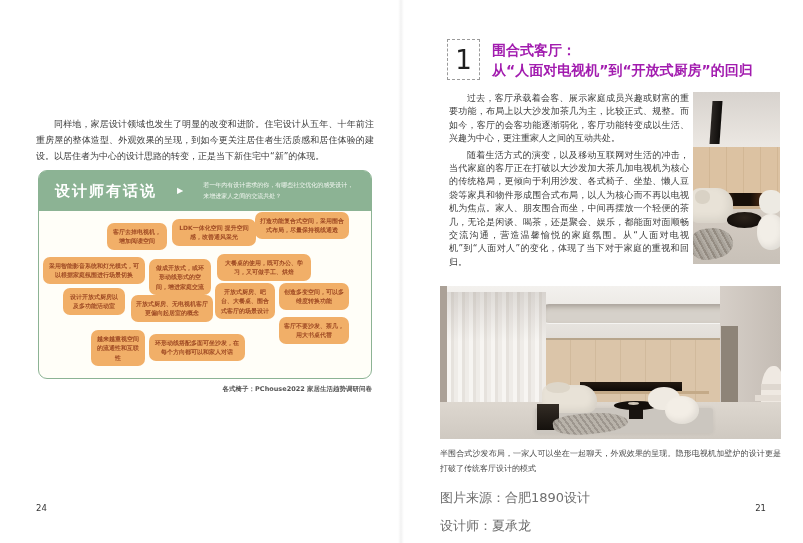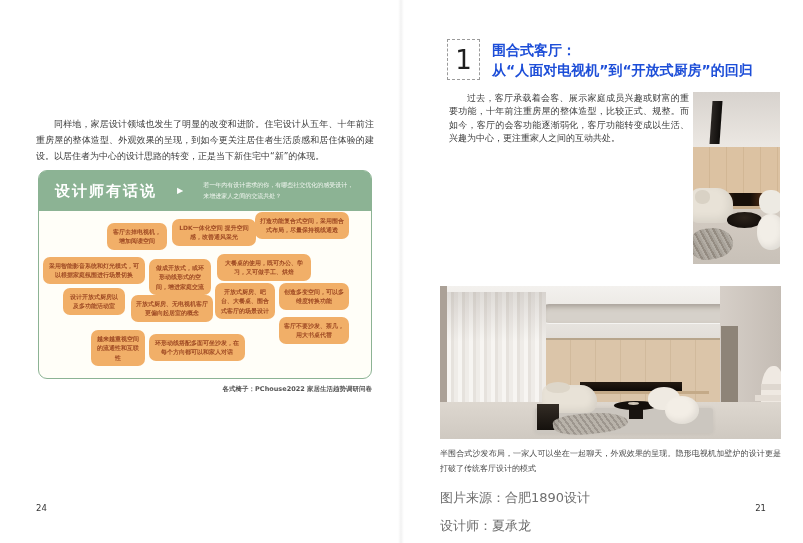--- a/index.html
+++ b/index.html
@@ -50,21 +50,21 @@
   .pagenum.left { left:36px;text-align:right; }
   .pagenum.right { left:728px; width:38px; text-align:right; }
 
   
   .chapter { position:absolute; left:447px; top:39px; display:flex; gap:12px; align-items:flex-start; }
   .chapter-numbox {
     width:33px; height:41px; border:1px dashed #9a9a9a;
     display:flex; align-items:center; justify-content:center;
     font-size:26px; color:#1f1f1f; font-weight:500;
   }
-  .chapter-title { font-size:14px; font-weight:bold; color:#1d4ed8; line-height:20px; padding-top:1px; }
+  .chapter-title { font-size:14px; font-weight:bold; color:#a21caf; line-height:20px; padding-top:1px; }
   .body-text { position:absolute; left:449px; top:92px; width:240px; }
   .body-text p {
     font-size:9px; line-height:13.4px; text-align:justify; text-indent:2em;
     color:#3b3b3b; margin-bottom:3px;
   }
   .caption { position:absolute; left:440px; top:446px; width:341px; }
   .caption-main { font-size:8px; line-height:15px; color:#4a4a4a; text-align:justify; }
   .caption-sub  { font-size:13px; line-height:12px; color:#6e6e6e; margin-top:16px; }
 
   
@@ -159,21 +159,22 @@
     <div class="chapter-numbox">
       <span>1</span>
     </div>
     <div class="chapter-title">
       <div>围合式客厅：</div>
       <div>从“人面对电视机”到“开放式厨房”的回归</div>
     </div>
   </div>
 
   <div class="body-text">
-    <p>过去，客厅承载着会客、展示家庭成员兴趣或财富的重要功能，十年前注重房屋的整体造型，比较正式、规整。而如今，客厅的会客功能逐渐弱化，客厅功能转变成以生活、兴趣为中心，更注重家人之间的互动共处。</p>
+    <p>过去，客厅承载着会客、展示家庭成员兴趣或财富的重要功能，布局上以大沙发加茶几为主，比较正式、规整。而如今，客厅的会客功能逐渐弱化，客厅功能转变成以生活、兴趣为中心，更注重家人之间的互动共处。</p>
+    <p>随着生活方式的演变，以及移动互联网对生活的冲击，当代家庭的客厅正在打破以大沙发加大茶几加电视机为核心的传统格局，更倾向于利用沙发、各式椅子、坐垫、懒人豆袋等家具和物件形成围合式布局，以人为核心而不再以电视机为焦点。家人、朋友围合而坐，中间再摆放一个轻便的茶几，无论是闲谈、喝茶，还是聚会、娱乐，都能面对面顺畅交流沟通，营造温馨愉悦的家庭氛围。从“人面对电视机”到“人面对人”的变化，体现了当下对于家庭的重视和回归。</p>
   </div>
 
   <div class="photo photo-a">
     <div class="pa-ceiling"></div>
     <div class="pa-pendant"></div>
     <div class="pa-wall"></div>
     <div class="pa-fire"></div>
     <div class="pa-mantle"></div>
     <div class="pa-floor"></div>
     <div class="pa-sofa"></div>

